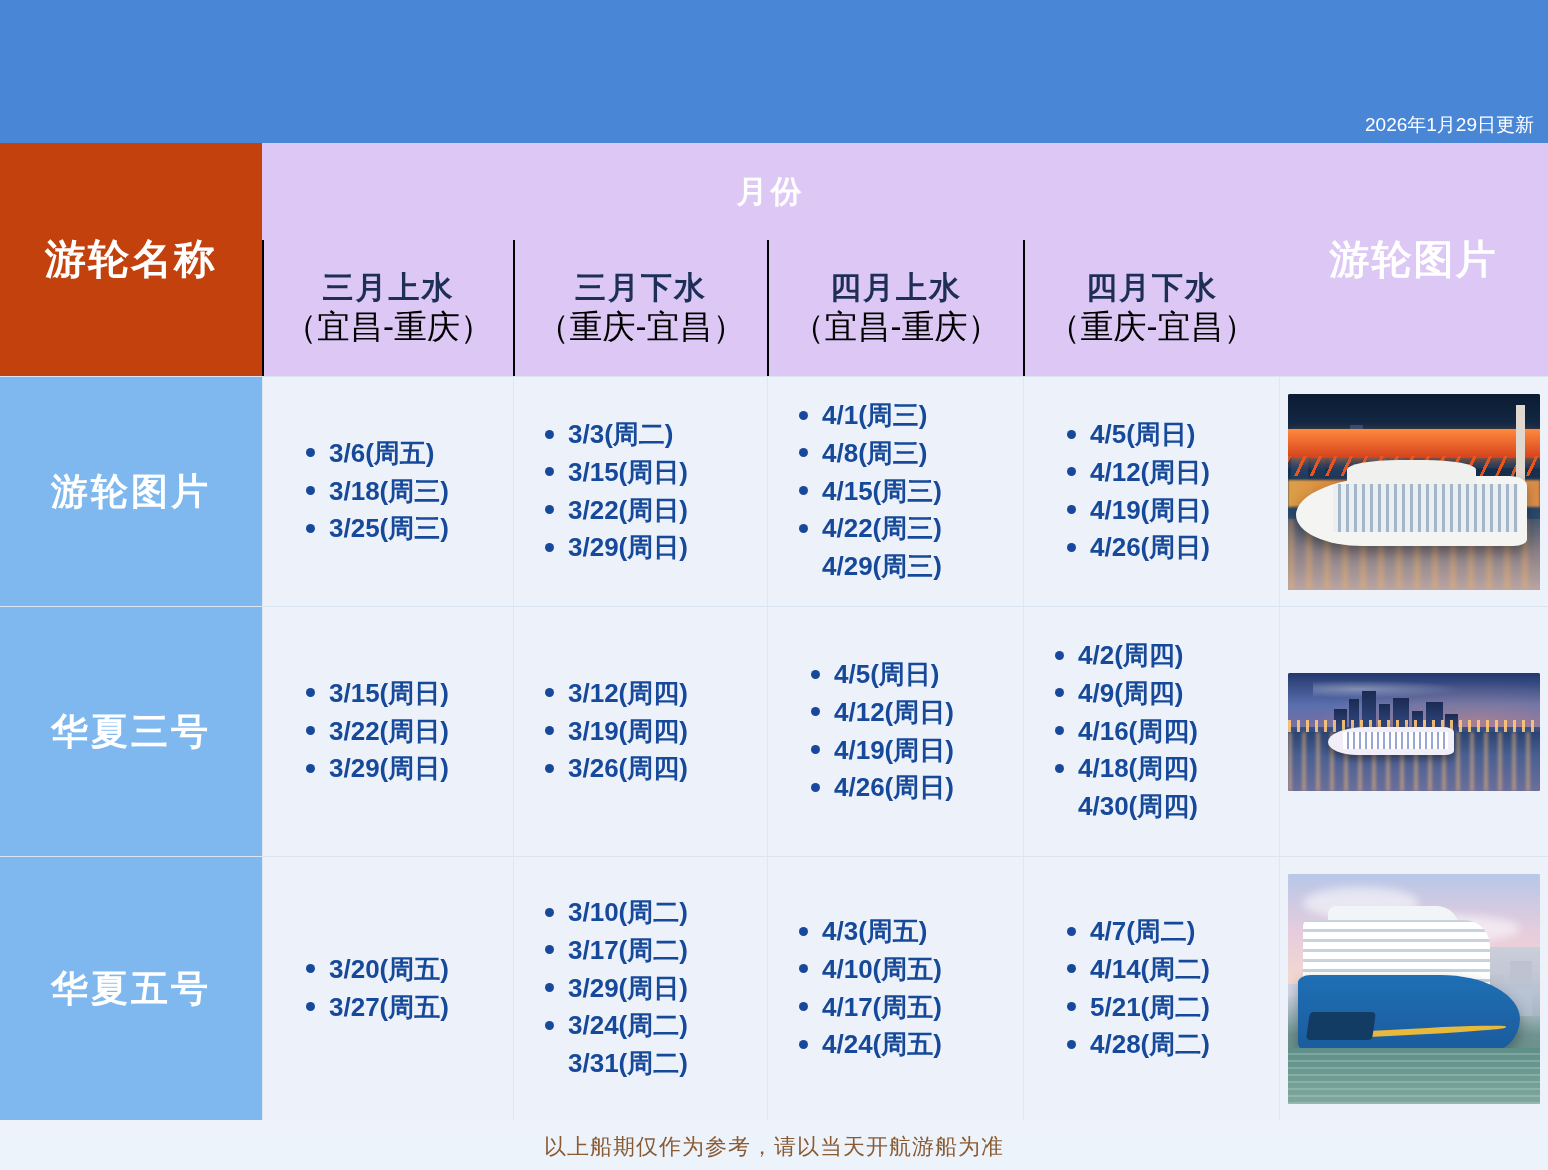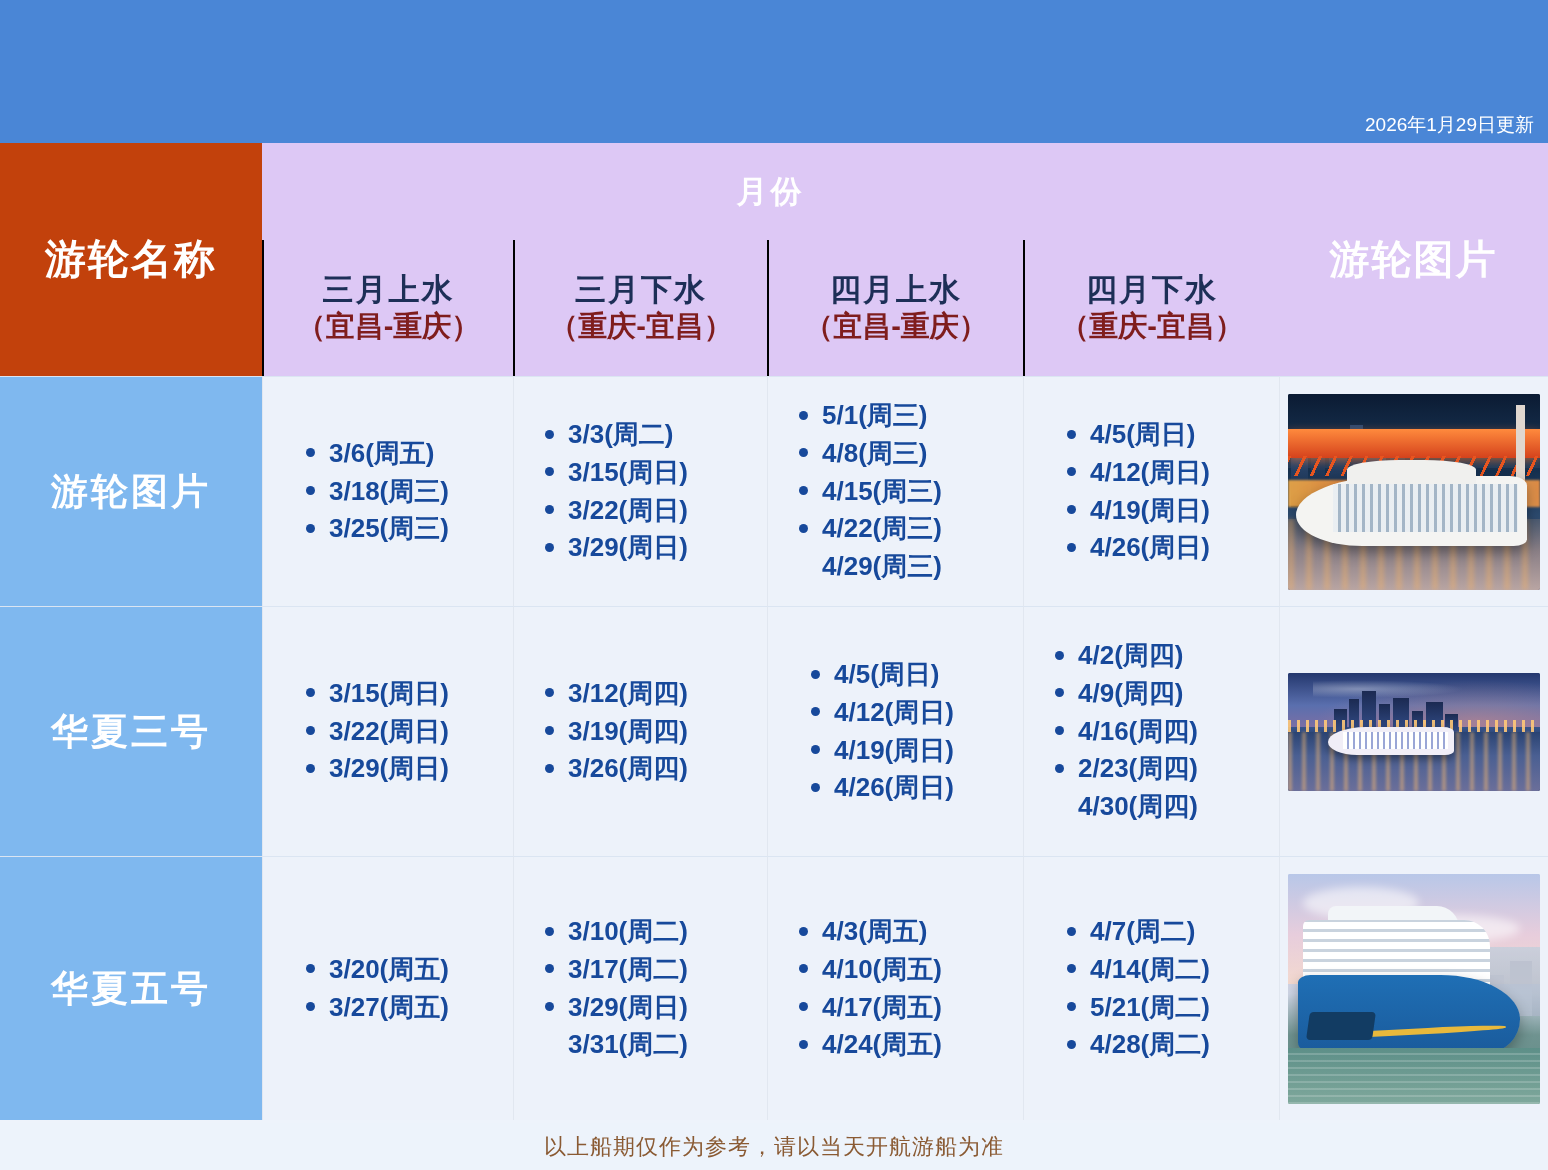--- a/index.html
+++ b/index.html
@@ -62,21 +62,21 @@
       display:flex;align-items:center;justify-content:center;}
   .c-month span{color:#ffffff;font-size:31px;font-weight:700;letter-spacing:3px;}
 
   .c-pic-head{grid-column:6;grid-row:1 / span 2;background:#ddc8f5;
       display:flex;align-items:center;justify-content:center;}
   .c-pic-head span{color:#fff;font-size:40px;font-weight:700;letter-spacing:2px;}
 
   .c-sub{grid-row:2;background:#ddc8f5;display:flex;flex-direction:column;
       align-items:center;justify-content:center;border-left:2px solid #000000;}
   .c-sub .l1{color:#1d2f57;font-size:31px;font-weight:700;letter-spacing:2px;line-height:1.22;}
-  .c-sub .l2{color:#7f1d1d;font-size:29px;font-weight:700;letter-spacing:0px;line-height:1.22;}
+  .c-sub .l2{color:#000000;font-size:33px;font-weight:400;letter-spacing:0px;line-height:1.22;}
 
   .c-ship{background:#7fb8ef;display:flex;align-items:center;justify-content:center;
       border-top:1px solid #dbe5f2;}
   .c-ship span{color:#ffffff;font-size:37px;font-weight:700;letter-spacing:3px;}
 
   .c-dates{background:#edf2fa;border-top:1px solid #dbe5f2;border-left:1px solid #e1e7f0;
       display:flex;align-items:center;}
   .c-dates ul{list-style:none;margin:0;padding:0 0 0 20px;width:100%;}
   .c-dates li{color:#17499b;font-size:26px;font-weight:700;line-height:1.45;
       position:relative;padding-left:32px;white-space:nowrap;}
@@ -320,21 +320,21 @@
       <div class="cell c-dates">
         <ul class="ind0">
             <li class="bullet">3/3(周二)</li>
             <li class="bullet">3/15(周日)</li>
             <li class="bullet">3/22(周日)</li>
             <li class="bullet">3/29(周日)</li>
           </ul>
       </div>
       <div class="cell c-dates">
         <ul class="ind0">
-            <li class="bullet">5/1(周三)</li>
+            <li class="bullet">4/1(周三)</li>
             <li class="bullet">4/8(周三)</li>
             <li class="bullet">4/15(周三)</li>
             <li class="bullet">4/22(周三)</li>
             <li>4/29(周三)</li>
           </ul>
       </div>
       <div class="cell c-dates">
         <ul class="ind1">
             <li class="bullet">4/5(周日)</li>
             <li class="bullet">4/12(周日)</li>
@@ -390,21 +390,21 @@
             <li class="bullet">4/12(周日)</li>
             <li class="bullet">4/19(周日)</li>
             <li class="bullet">4/26(周日)</li>
           </ul>
       </div>
       <div class="cell c-dates">
         <ul class="ind0">
             <li class="bullet">4/2(周四)</li>
             <li class="bullet">4/9(周四)</li>
             <li class="bullet">4/16(周四)</li>
-            <li class="bullet">2/23(周四)</li>
+            <li class="bullet">4/18(周四)</li>
             <li>4/30(周四)</li>
           </ul>
       </div>
       <div class="cell c-pic">
         <div class="photo ph2">
           <div class="sky2"></div>
             <div class="sky2b"></div>
             <div class="cloud"></div>
           <div class="skyline">
             <i style="left:4%;width:9%;height:55%"></i>
@@ -432,20 +432,21 @@
         <ul class="ind1">
             <li class="bullet">3/20(周五)</li>
             <li class="bullet">3/27(周五)</li>
           </ul>
       </div>
       <div class="cell c-dates">
         <ul class="ind0">
             <li class="bullet">3/10(周二)</li>
             <li class="bullet">3/17(周二)</li>
             <li class="bullet">3/29(周日)</li>
+            <li class="bullet">3/24(周二)</li>
             <li>3/31(周二)</li>
           </ul>
       </div>
       <div class="cell c-dates">
         <ul class="ind0">
             <li class="bullet">4/3(周五)</li>
             <li class="bullet">4/10(周五)</li>
             <li class="bullet">4/17(周五)</li>
             <li class="bullet">4/24(周五)</li>
           </ul>

